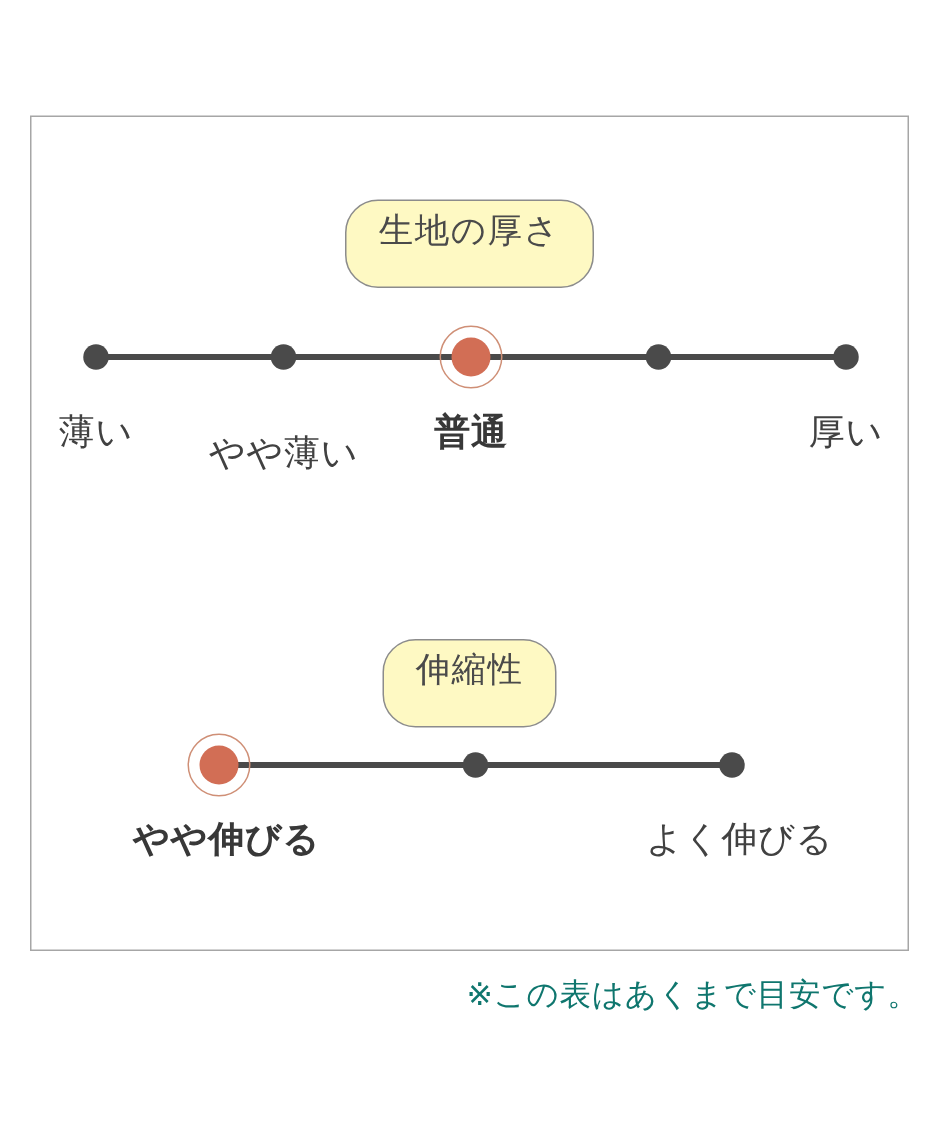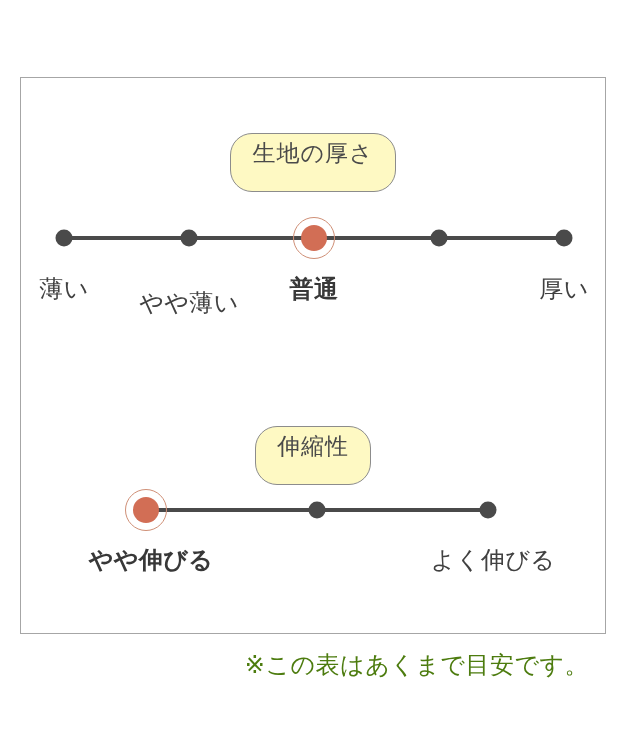--- a/index.html
+++ b/index.html
@@ -70,25 +70,25 @@
     transform: translateX(-50%);
     white-space: nowrap;
     font-size: 24px;
     letter-spacing: 0.5px;
     color: #414141;
     line-height: 30px;
   }
   .scale-label.selected { font-weight: bold; color: #383838; text-align: center; }
   .footnote {
     position: absolute;
-    right: 36px;
+    right: 12px;
     top: 649px;
-    font-size: 24px;
+    font-size: 21px;
     letter-spacing: 0.5px;
-    color: #4d7c0f;
+    color: #0f766e;
   }
 </style>
 </head>
 <body>
 
 <div class="panel">
 
   <section>
     <div class="pill-row r1">
       <span class="pill">生地の厚さ</span>

